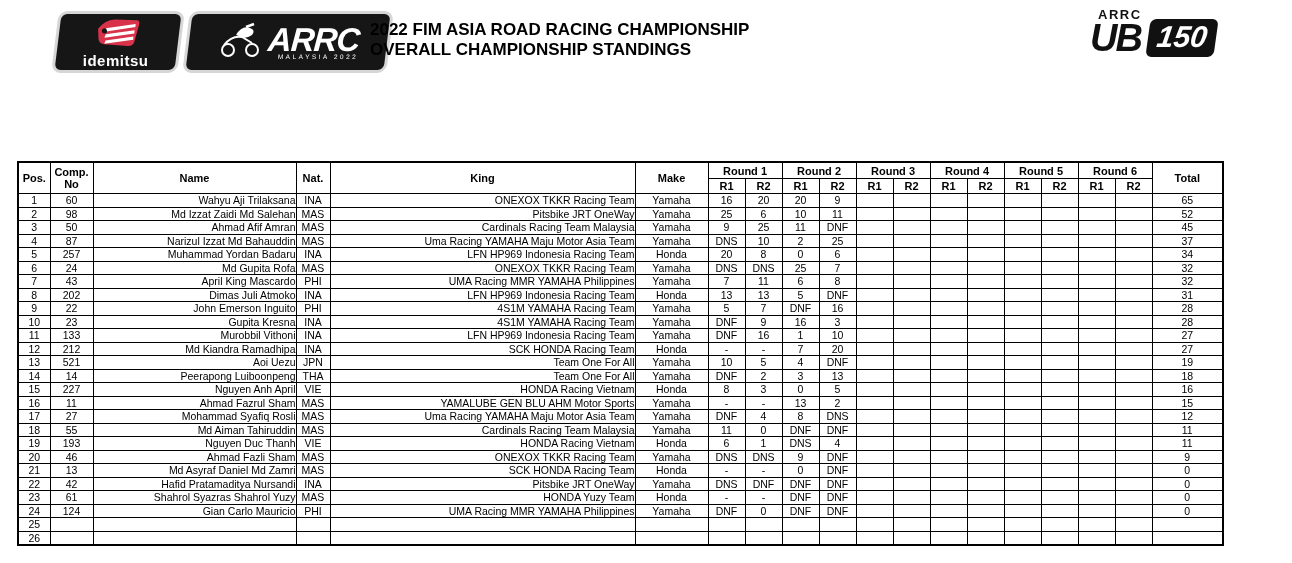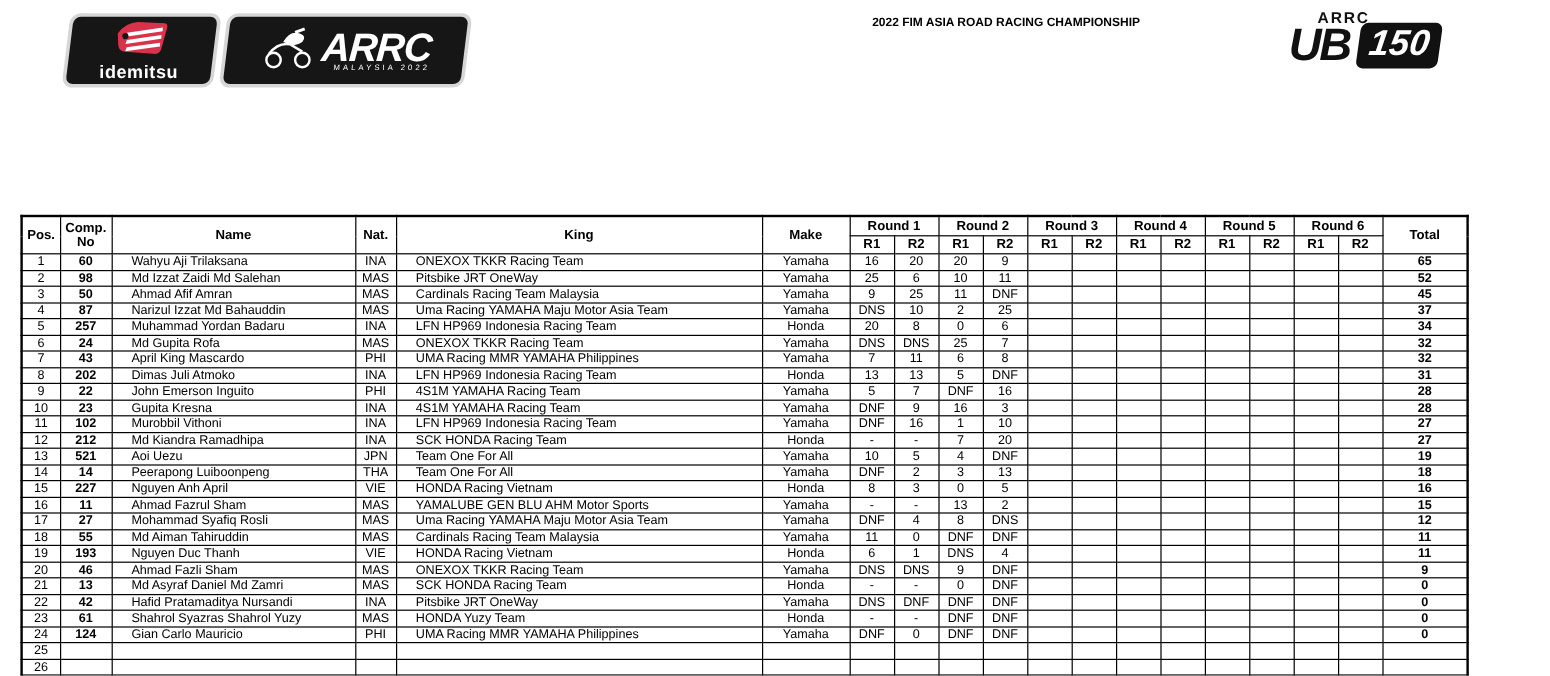--- a/index.html
+++ b/index.html
@@ -3,64 +3,64 @@
 <meta charset="utf-8">
 <style>
   html,body { margin:0; padding:0; }
   body {
     width:1292px; height:563px; background:#ffffff; position:relative;
     font-family:"Liberation Sans", sans-serif; color:#000; overflow:hidden;
   }
 
   
   .title-block {
-    position:absolute; top:10px; left:370px; width:580px;
-    text-align:right; font-weight:bold; font-size:10px; line-height:20px;
+    position:absolute; top:20px; left:370px; width:580px;
+    text-align:left; font-weight:bold; font-size:17px; line-height:20px;
   }
 
   
   .logo-left { position:absolute; top:6px; left:55px; height:72px; display:flex; align-items:center; }
   .logo-panel {
     background:#161616; border:3px solid #d6d6d6; border-radius:9px;
     transform:skewX(-7deg); height:62px; display:flex; flex-direction:column;
     align-items:center; justify-content:center; box-sizing:border-box;
   }
   .panel-idemitsu { width:126px; }
   .panel-arrc { width:204px; margin-left:5px; flex-direction:row; gap:4px; }
   .idemitsu-text { color:#fff; font-weight:bold; font-size:15px; letter-spacing:.5px; transform:skewX(7deg); margin-top:-2px; }
   .arrc-big { color:#fff; font-weight:900; font-style:italic; font-size:33px; letter-spacing:-1px; line-height:30px; }
   .arrc-sub { color:#fff; font-size:6.5px; letter-spacing:2.5px; text-align:right; margin-top:-2px; }
   .arrc-text-wrap { display:flex; flex-direction:column; transform:skewX(3deg); }
 
   
   .logo-right { position:absolute; top:8px; left:1074px; width:180px; }
   .ub-arrc { font-size:13px; font-weight:900; letter-spacing:1.5px; margin-left:24px; color:#111; line-height:13px; }
-  .ub-row { display:flex; align-items:center; margin-top:-2px; }
+  .ub-row { display:flex; align-items:center; margin-top:-2px;margin-left:16px; }
   .ub-letters { font-size:38px; font-weight:900; font-style:italic; letter-spacing:-2px; color:#111; line-height:38px; }
   .ub-box {
     background:#111; color:#fff; font-size:30px; font-weight:900; font-style:italic;
     line-height:34px; padding:1px 9px 3px 9px; border-radius:6px; margin-left:7px;
     transform:skewX(-8deg);
   }
 
   
   table.standings {
-    position:absolute; left:17px; top:179px; width:1206px;
+    position:absolute; left:17px; top:161px; width:1206px;
     border-collapse:collapse; table-layout:fixed; border:2px solid #000;
   }
   .standings th, .standings td {
     border:1px solid #000; padding:0; overflow:hidden; white-space:nowrap;
     text-align:center; font-size:10.5px; line-height:12px; vertical-align:middle;
   }
   .standings thead th { font-weight:bold; font-size:11px; }
   .standings thead tr.row-rounds th { height:15px; }
   .standings thead tr.row-races th { height:14px; }
   .standings tbody tr { height:13.5px; }
-  .standings td.al { text-align:left; padding-left:16px; }
-  .standings td.b  { font-weight:bold; }
+  .standings td.al { text-align:right; padding-left:16px; }
+  .standings td.b  { font-weight:normal; }
 </style>
 </head>
 <body>
 
 <div class="logo-left">
   <div class="logo-panel panel-idemitsu">
     <span style="transform:skewX(7deg);">
       <svg width="52" height="34" viewBox="0 0 52 34">
         <g transform="rotate(-8 26 17)">
           <path d="M6 10 Q14 2 24 3 L46 7 Q49 8 47 12 L40 28 Q38 32 33 31 L10 26 Q5 25 5 20 Z" fill="#d8334a"></path>
@@ -87,20 +87,21 @@
     </span>
     <span class="arrc-text-wrap">
       <span class="arrc-big">ARRC</span>
       <span class="arrc-sub">MALAYSIA 2022</span>
     </span>
   </div>
 </div>
 
 <div class="title-block">
   <div>2022 FIM ASIA ROAD RACING CHAMPIONSHIP</div>
+  <div>OVERALL CHAMPIONSHIP STANDINGS</div>
 </div>
 
 <div class="logo-right">
   <div class="ub-arrc">ARRC</div>
   <div class="ub-row">
     <span class="ub-letters">UB</span>
     <span class="ub-box">150</span>
   </div>
 </div>
 
@@ -355,21 +356,21 @@
         <td></td>
         <td></td>
         <td></td>
         <td></td>
         <td></td>
         <td></td>
         <td class="b">28</td>
       </tr>
       <tr>
         <td>11</td>
-        <td class="b">102</td>
+        <td class="b">133</td>
         <td class="al">Murobbil Vithoni</td>
         <td>INA</td>
         <td class="al">LFN HP969 Indonesia Racing Team</td>
         <td>Yamaha</td>
         <td>DNF</td>
         <td>16</td>
         <td>1</td>
         <td>10</td>
         <td></td>
         <td></td>

